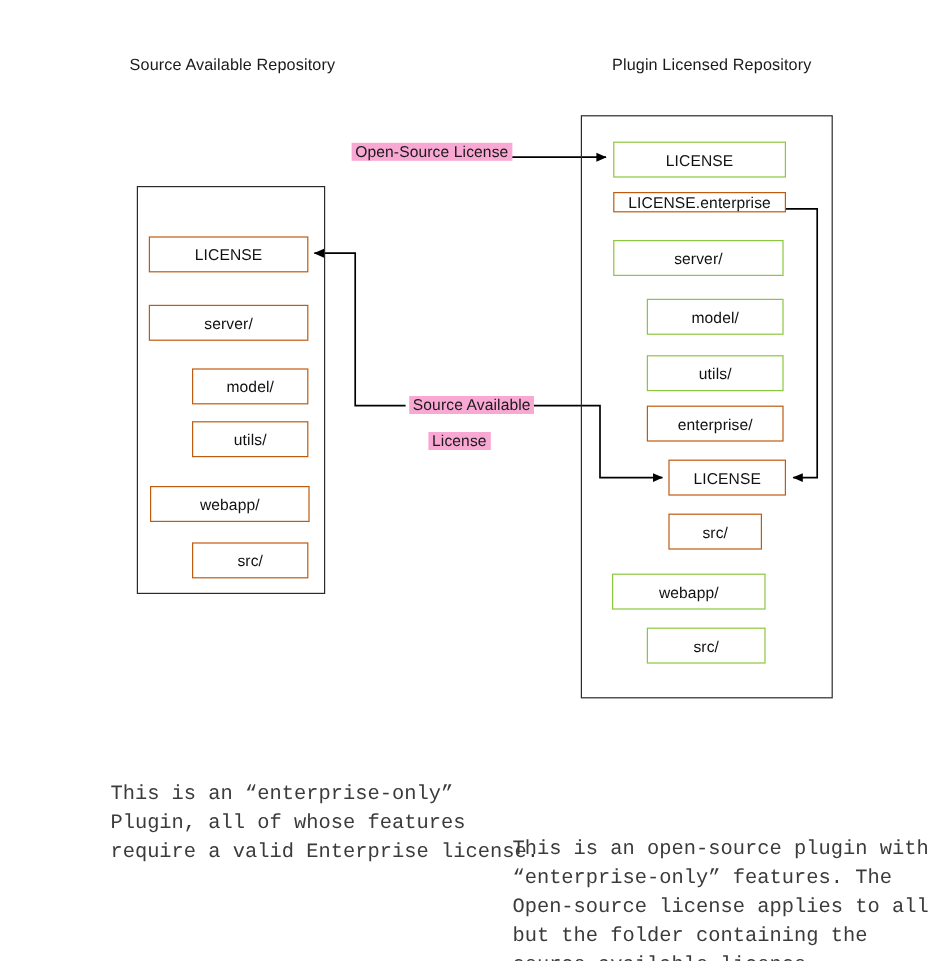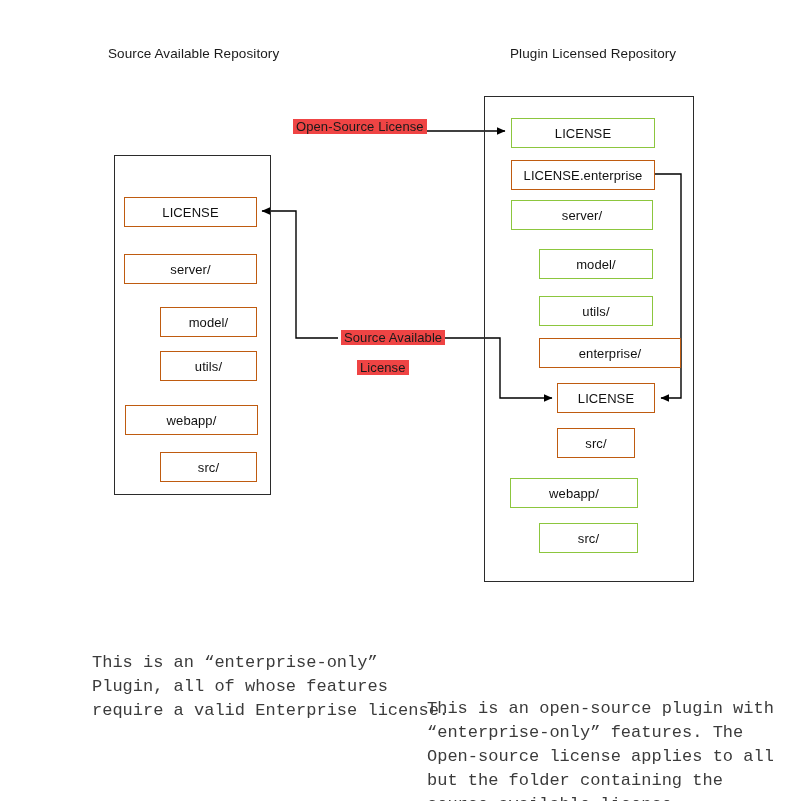--- a/index.html
+++ b/index.html
@@ -52,21 +52,21 @@
     color: #111111;
     letter-spacing: 0.1px;
     white-space: nowrap;
   }
   .node.green { border-color: #8cc63e; }
 
   .edge-label {
     position: absolute;
     font-size: 13px;
     color: #1a1a1a;
-    background: #ef4444;
+    background: #f9a8d4;
     white-space: nowrap;
     padding: 0 3px;
     letter-spacing: 0.1px;
   }
   #label-open-source { left: 293px; top: 119px; }
   #label-src-avail-1 { left: 341px; top: 330px; }
   #label-src-avail-2 { left: 357px; top: 360px; }
 
   .caption {
     position: absolute;
@@ -114,25 +114,25 @@
 <div class="node" style="left:124px; top:197px; width:133px; height:30px;">LICENSE</div>
 <div class="node" style="left:124px; top:254px; width:133px; height:30px;">server/</div>
 <div class="node" style="left:160px; top:307px; width:97px; height:30px;">model/</div>
 <div class="node" style="left:160px; top:351px; width:97px; height:30px;">utils/</div>
 <div class="node" style="left:125px; top:405px; width:133px; height:30px;">webapp/</div>
 <div class="node" style="left:160px; top:452px; width:97px; height:30px;">src/</div>
 
 <div class="repo-frame" id="repo-right"></div>
 
 <div class="node green" style="left:511px; top:118px; width:144px; height:30px;">LICENSE</div>
-<div class="node" style="left:511px; top:160px; width:144px; height:30px;">LICENSE.enterprise</div>
+<div class="node" style="left:511px; top:160px; width:144px; height:17px;">LICENSE.enterprise</div>
 <div class="node green" style="left:511px; top:200px; width:142px; height:30px;">server/</div>
 <div class="node green" style="left:539px; top:249px; width:114px; height:30px;">model/</div>
 <div class="node green" style="left:539px; top:296px; width:114px; height:30px;">utils/</div>
-<div class="node" style="left:539px; top:338px; width:142px; height:30px;text-align:right;">enterprise/</div>
+<div class="node" style="left:539px; top:338px; width:114px; height:30px;text-align:right;">enterprise/</div>
 <div class="node" style="left:557px; top:383px; width:98px; height:30px;">LICENSE</div>
 <div class="node" style="left:557px; top:428px; width:78px; height:30px;">src/</div>
 <div class="node green" style="left:510px; top:478px; width:128px; height:30px;">webapp/</div>
 <div class="node green" style="left:539px; top:523px; width:99px; height:30px;">src/</div>
 
 <div class="edge-label" id="label-open-source">Open-Source License</div>
 <div class="edge-label" id="label-src-avail-1">Source Available</div>
 <div class="edge-label" id="label-src-avail-2">License</div>
 
 <div class="caption" id="caption-left">This is an “enterprise-only”

